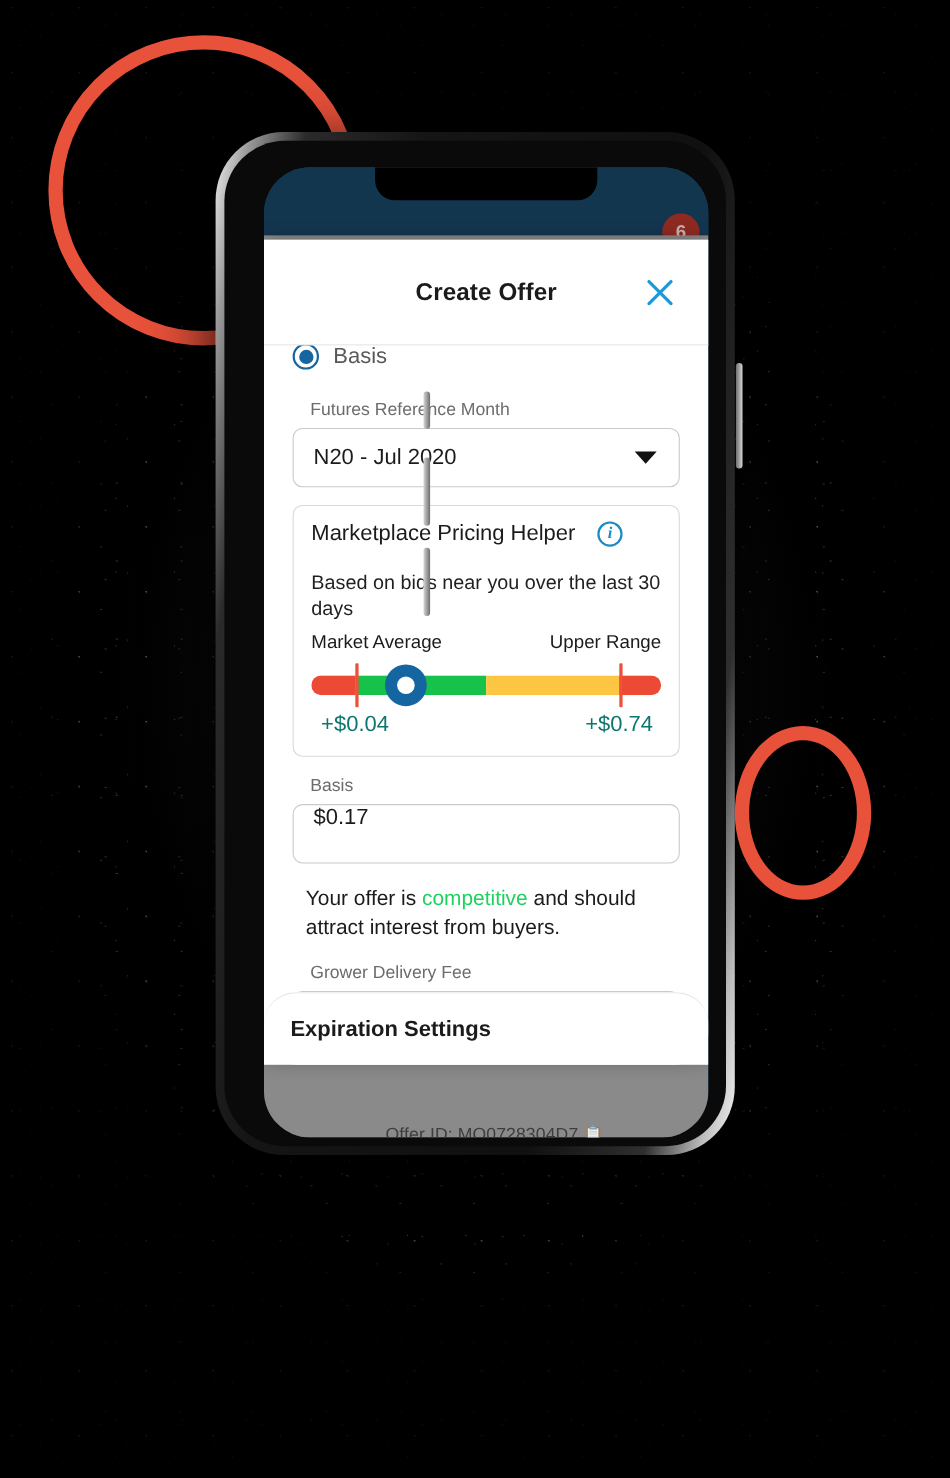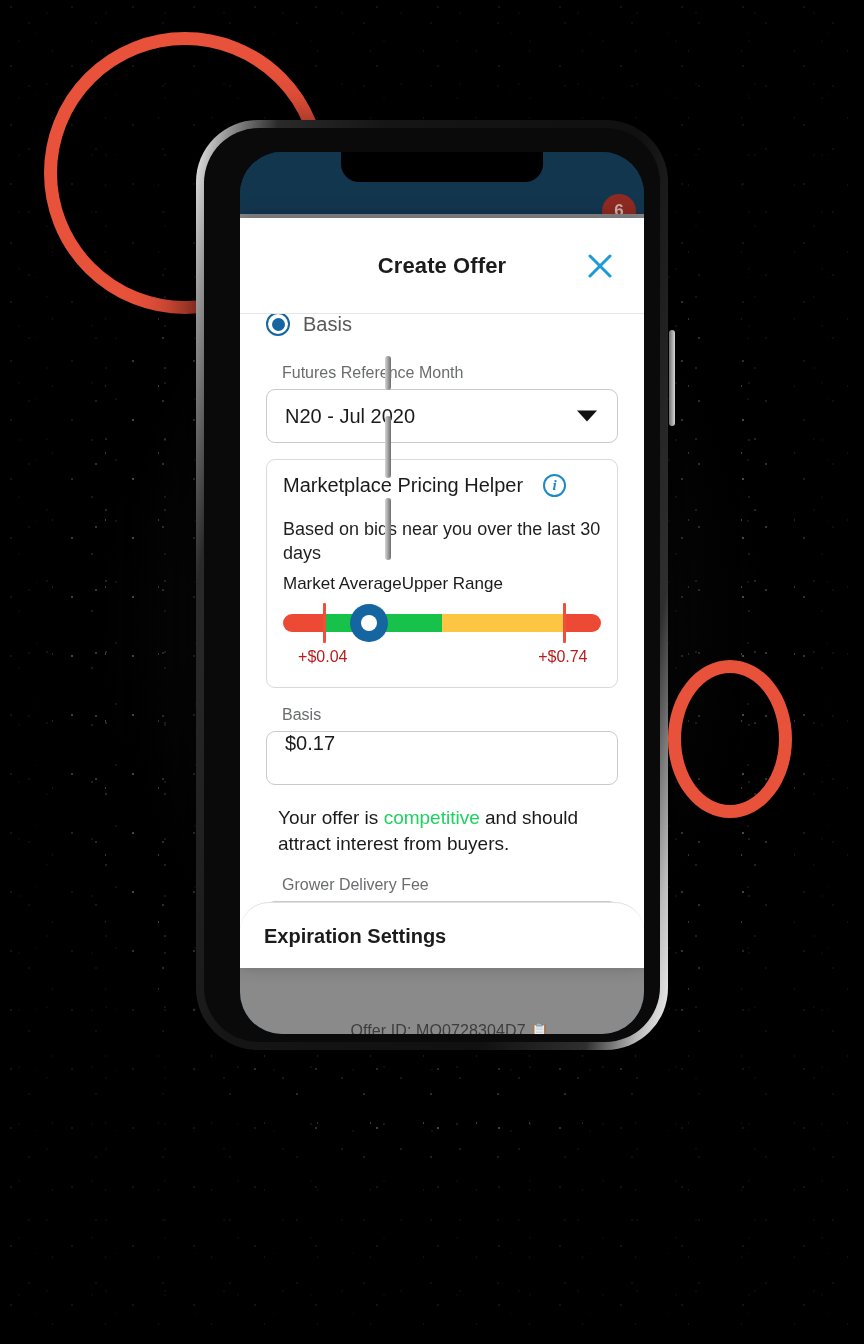--- a/index.html
+++ b/index.html
@@ -130,39 +130,39 @@
   }
   .helper-title-row { display: flex; align-items: center; gap: 20px; }
   .helper-title { font-size: 20px; color: #1b1b1b; }
   .info-icon {
     width: 23px; height: 23px; border-radius: 50%; border: 2px solid #1a8bc4;
     color: #1a8bc4; font-size: 15px; font-weight: 700; font-style: italic;
     display: flex; align-items: center; justify-content: center; font-family: "Liberation Serif", serif;
   }
   .helper-sub { font-size: 18px; color: #1f1f1f; line-height: 1.32; margin-top: 21px; }
 
-  .scale-labels { display: flex; margin-top: 8px; }
+  .scale-labels { display: flex; justify-content: space-between; margin-top: 8px; }
   .scale-label { font-size: 17px; color: #1b1b1b; }
 
   .slider-wrap { position: relative; height: 46px; margin-top: 6px; }
   .slider-track {
     position: absolute; left: 0; right: 0; top: 14px; height: 18px; border-radius: 9px;
     overflow: hidden; display: flex;
   }
   .seg { height: 100%; }
   .tick { position: absolute; top: 3px; width: 3px; height: 40px; background: #f0503a; border-radius: 1px; }
   .handle {
     position: absolute; top: 50%; width: 38px; height: 38px; border-radius: 50%;
     background: #1565a0; transform: translate(-50%,-50%);
     display: flex; align-items: center; justify-content: center;
   }
   .handle::after { content: ""; width: 16px; height: 16px; border-radius: 50%; background: #fff; }
 
   .scale-values { display: flex; justify-content: space-between; margin-top: 2px; position: relative; height: 26px; }
-  .scale-value { position: absolute; font-size: 16px; color: #b91c1c; transform: translateX(-50%); }
+  .scale-value { position: absolute; font-size: 20px; color: #0f766e; transform: translateX(-50%); }
 
   .text-input {
     height: 54px; border: 1px solid #c9cacc; border-radius: 9px; background: #fff;
     display: flex; align-items: flex-start; padding: 0 18px; justify-content: space-between;
   }
   .input-value { font-size: 20px; color: #1b1b1b; }
   .input-suffix { display: flex; align-items: center; gap: 8px; font-size: 19px; color: #1b1b1b; }
   .q-icon {
     width: 21px; height: 21px; border-radius: 50%; border: 2px solid #1a8bc4; color: #1a8bc4;
     font-size: 13px; font-weight: 700; display: flex; align-items: center; justify-content: center;

